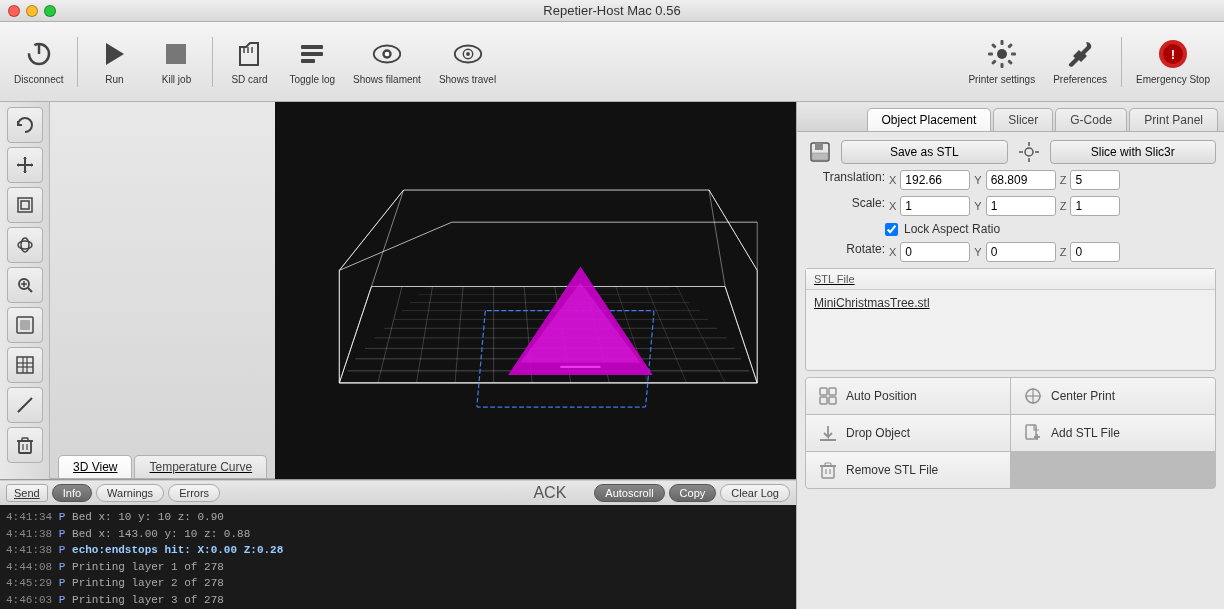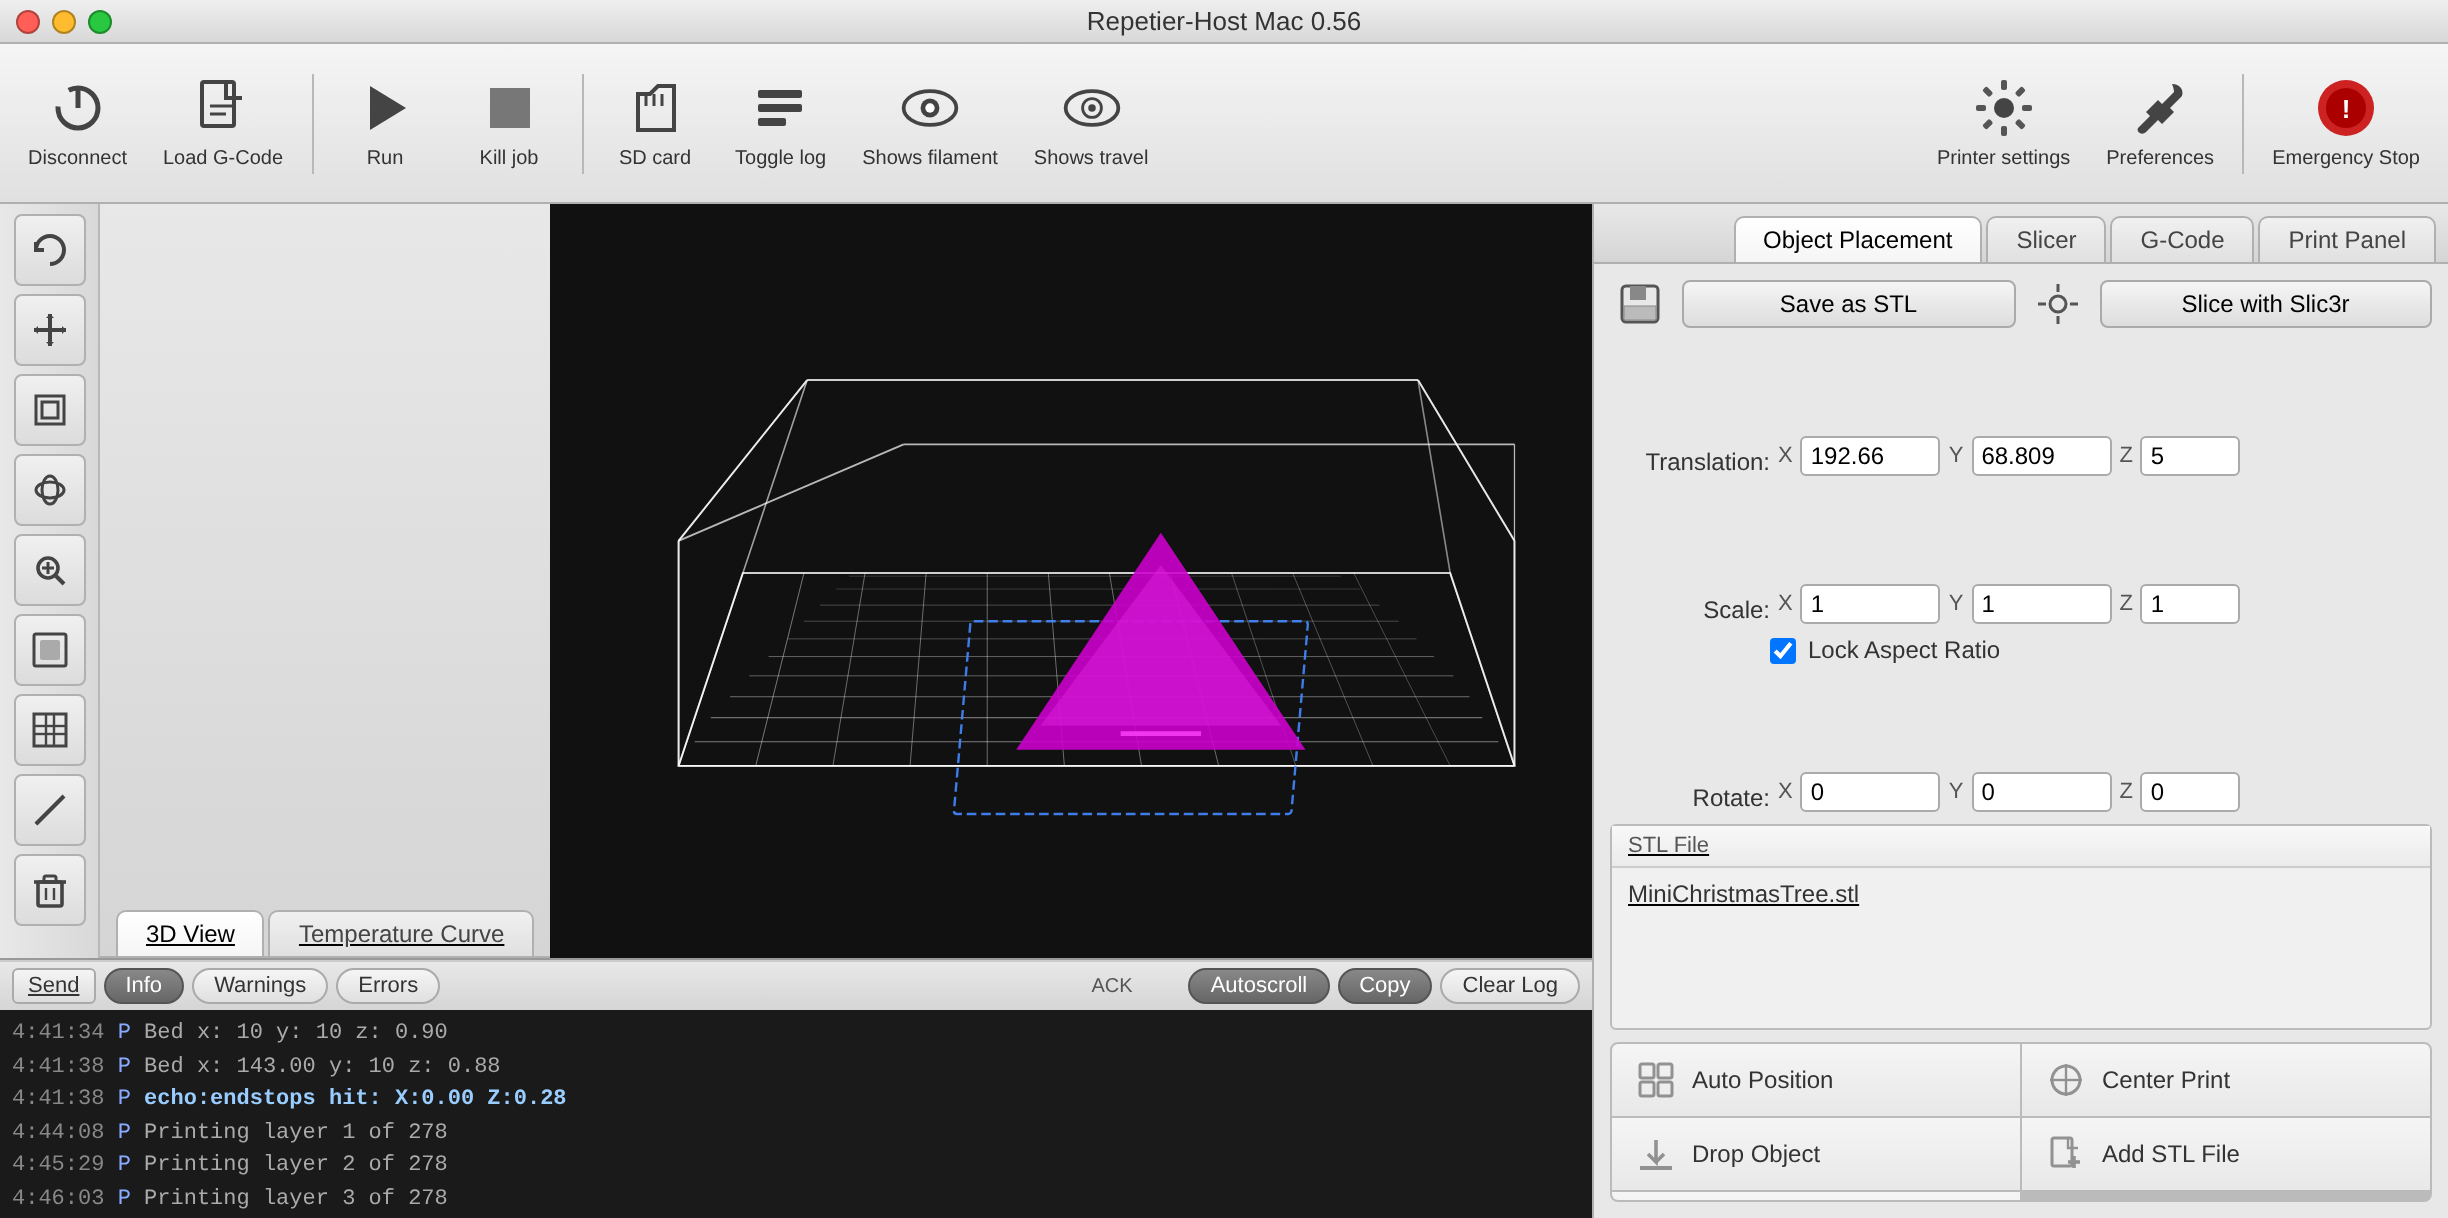--- a/index.html
+++ b/index.html
@@ -55,21 +55,21 @@
     .right-tab { padding: 4px 14px; border-radius: 5px 5px 0 0; border: 1px solid #b0b0b0; border-bottom: none; font-size: 12px; cursor: pointer; background: linear-gradient(to bottom, #f0f0f0, #e0e0e0); color: #444; }
     .right-tab.active { background: linear-gradient(to bottom, #ffffff, #f5f5f5); color: #000; font-weight: 500; }
 
     .right-content { flex: 1; background: #e8e8e8; padding: 8px; display: flex; flex-direction: column; gap: 6px; overflow-y: auto; }
 
     
     .op-header { display: flex; gap: 6px; align-items: center; }
     .op-save-btn { display: flex; align-items: center; gap: 6px; padding: 4px 12px; background: linear-gradient(to bottom, #f5f5f5, #ddd); border: 1px solid #aaa; border-radius: 4px; cursor: pointer; font-size: 12px; flex: 1; justify-content: center; }
     .op-slice-btn { display: flex; align-items: center; gap: 6px; padding: 4px 12px; background: linear-gradient(to bottom, #f5f5f5, #ddd); border: 1px solid #aaa; border-radius: 4px; cursor: pointer; font-size: 12px; flex: 1; justify-content: center; }
 
-    .field-row { display: flex; align-items: flex-end; gap: 4px; margin-top: 48px; }
+    .field-row { display: flex; align-items: flex-start; gap: 4px; }
     .field-label { width: 80px; text-align: right; font-size: 12px; color: #333; font-weight: 500; }
     .field-group { display: flex; align-items: center; gap: 4px; }
     .axis-label { font-size: 11px; color: #555; }
     .field-input { width: 70px; padding: 2px 4px; border: 1px solid #aaa; border-radius: 3px; background: white; font-size: 12px; text-align: left; }
     .field-input.short { width: 50px; }
 
     .checkbox-row { display: flex; align-items: center; gap: 6px; padding-left: 80px; }
     .checkbox-row input[type=checkbox] { width: 13px; height: 13px; }
     .checkbox-row label { font-size: 12px; color: #333; }
 
@@ -101,32 +101,20 @@
   <div class="tool-item">
     <div class="tool-icon">
       <svg width="30" height="30" viewBox="0 0 30 30">
         <circle cx="15" cy="15" r="10" fill="none" stroke="#444" stroke-width="2.5" stroke-dasharray="40 10" stroke-dashoffset="8"></circle>
         <line x1="15" y1="5" x2="15" y2="15" stroke="#444" stroke-width="2.5"></line>
       </svg>
     </div>
     <span class="tool-label">Disconnect</span>
   </div>
 
-  <div class="tool-item">
-    <div class="tool-icon">
-      <svg width="28" height="30" viewBox="0 0 28 30">
-        <rect x="4" y="2" width="16" height="22" rx="1" fill="none" stroke="#444" stroke-width="2"></rect>
-        <polyline points="16,2 24,10 24,24 4,24 4,2" fill="none" stroke="#444" stroke-width="0"></polyline>
-        <path d="M16 2 L16 10 L24 10" fill="none" stroke="#444" stroke-width="2"></path>
-        <line x1="8" y1="14" x2="20" y2="14" stroke="#444" stroke-width="1.5"></line>
-        <line x1="8" y1="18" x2="16" y2="18" stroke="#444" stroke-width="1.5"></line>
-      </svg>
-    </div>
-    <span class="tool-label">Load G-Code</span>
-  </div>
 
   <div class="toolbar-sep"></div>
 
   <div class="tool-item">
     <div class="tool-icon">
       <svg width="30" height="30" viewBox="0 0 30 30">
         <polygon points="7,4 25,15 7,26" fill="#444"></polygon>
       </svg>
     </div>
     <span class="tool-label">Run</span>
@@ -389,21 +377,21 @@
       </div>
     </div>
 
     <div class="log-area">
       <div class="log-toolbar">
         <button class="log-send">Send</button>
         <button class="log-btn active">Info</button>
         <button class="log-btn">Warnings</button>
         <button class="log-btn">Errors</button>
         <span style="flex:1"></span>
-        <span style="font-size:10px;color:#555;">ACK</span>
+        <span style="font-size:16px;color:#555;">ACK</span>
         <span style="width:20px;"></span>
         <button class="log-btn active">Autoscroll</button>
         <button class="log-btn active">Copy</button>
         <button class="log-btn">Clear Log</button>
       </div>
       <div class="log-content" id="log-lines">
           <div class="log-line"><span class="timestamp">4:41:34</span> <span class="pcode">P</span> <span class="message">Bed x: 10 y: 10 z: 0.90</span></div>
           <div class="log-line"><span class="timestamp">4:41:38</span> <span class="pcode">P</span> <span class="message">Bed x: 143.00 y: 10 z: 0.88</span></div>
           <div class="log-line highlight"><span class="timestamp">4:41:38</span> <span class="pcode">P</span> <span class="message">echo:endstops hit:  X:0.00 Z:0.28</span></div>
           <div class="log-line"><span class="timestamp">4:44:08</span> <span class="pcode">P</span> <span class="message">Printing layer 1 of 278</span></div>

